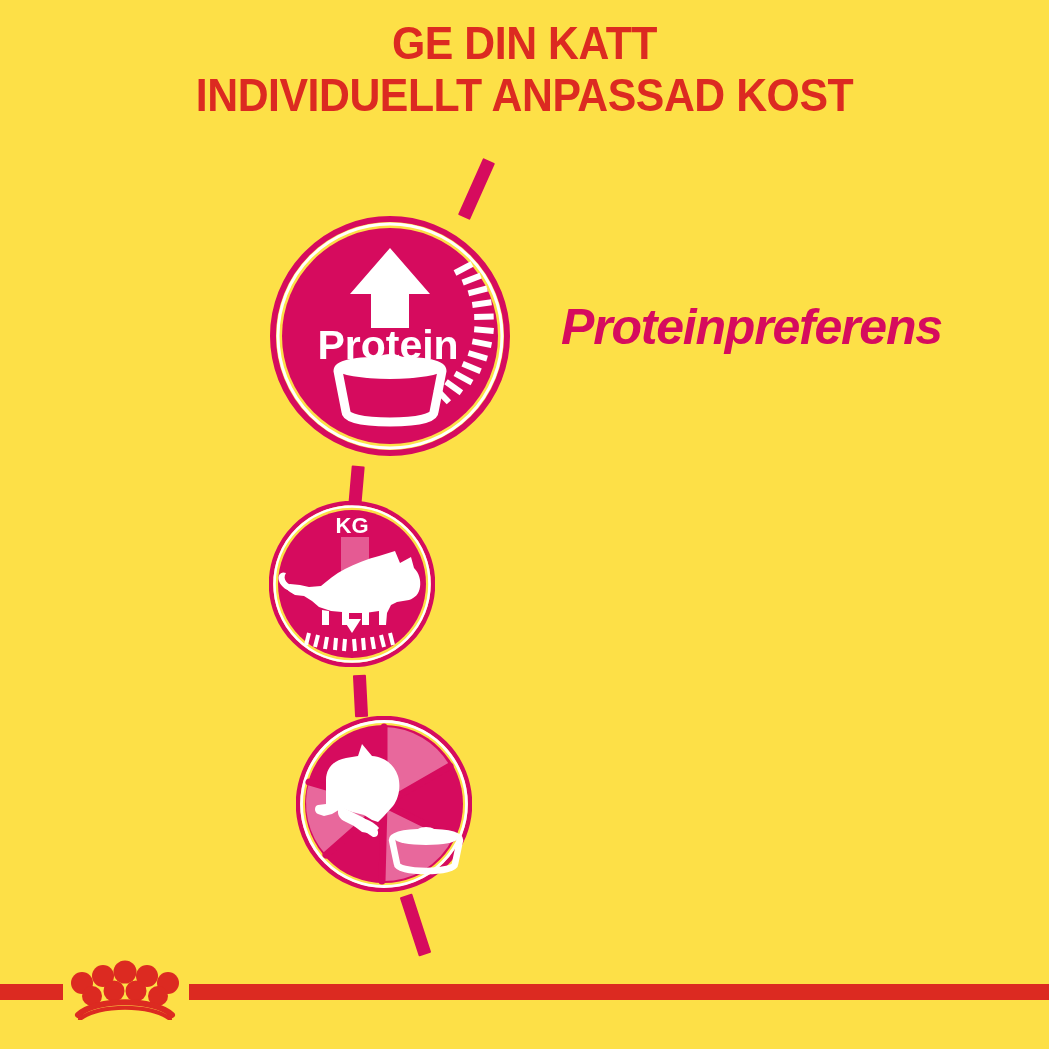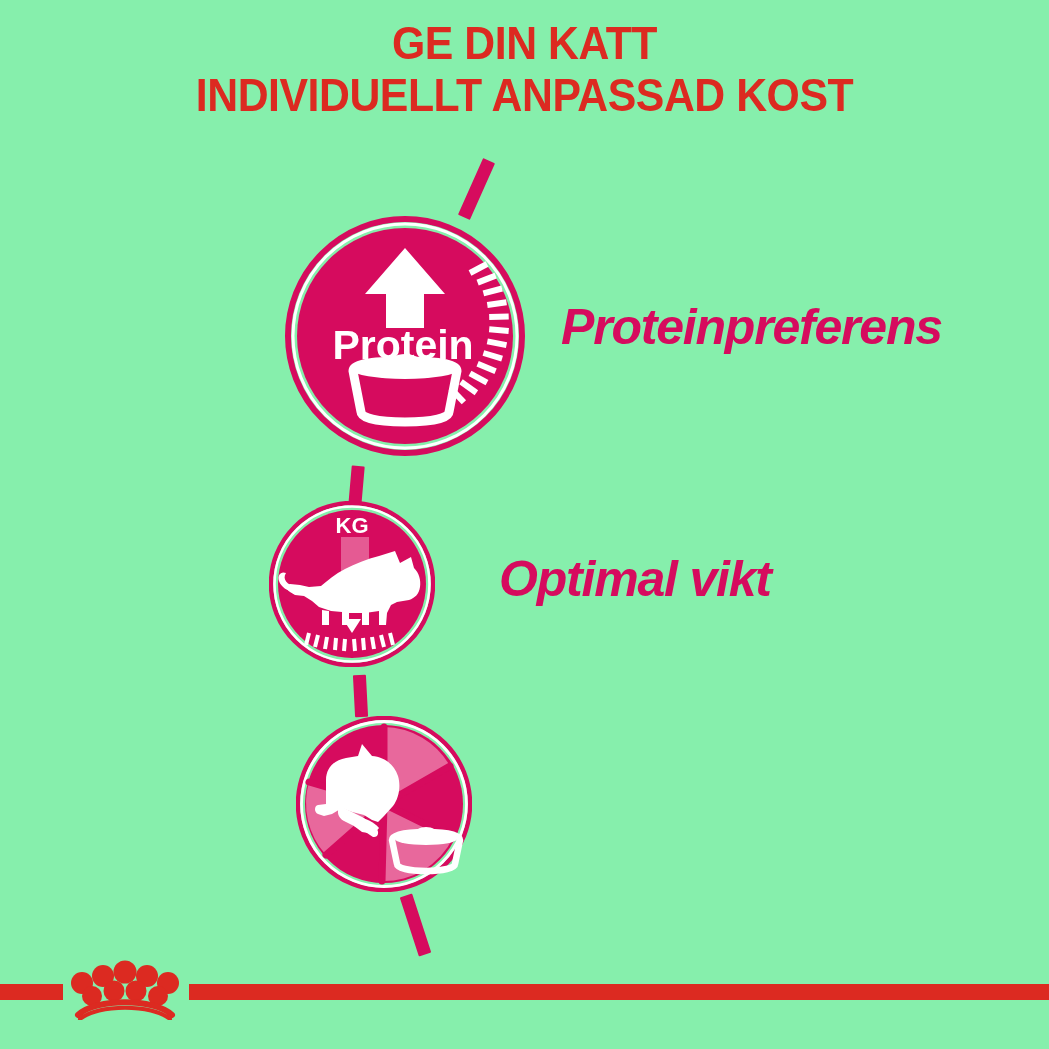--- a/index.html
+++ b/index.html
@@ -4,21 +4,21 @@
 <style>
   html, body {
     margin: 0;
     padding: 0;
     background: #ffffff;
   }
   #page {
     position: relative;
     width: 1049px;
     height: 1049px;
-    background: #86efac;
+    background: #fde047;
     overflow: hidden;
     font-family: "Liberation Sans", sans-serif;
   }
 
   
   #headline {
     position: absolute;
     left: 0;
     top: 18px;
     width: 1049px;
@@ -76,21 +76,21 @@
   </div>
 
   <div class="dash" style="left:470px; top:158px; width:13px; height:62px; transform:rotate(24deg); transform-origin:50% 50%;"></div>
 
   <div class="dash" style="left:350px; top:466px; width:13px; height:40px; transform:rotate(5deg); transform-origin:50% 50%;"></div>
 
   <div class="dash" style="left:354px; top:675px; width:13px; height:42px; transform:rotate(-3deg); transform-origin:50% 50%;"></div>
 
   <div class="dash" style="left:409px; top:894px; width:13px; height:62px; transform:rotate(-18deg); transform-origin:50% 50%;"></div>
 
-  <div class="badge" style="left:285px; top:216px; width:240px; height:240px;">
+  <div class="badge" style="left:270px; top:216px; width:240px; height:240px;">
     <svg width="240" height="240" viewBox="0 0 240 240" aria-hidden="true">
 
       <circle cx="120" cy="120" r="117" fill="none" stroke="#D60B5E" stroke-width="6"></circle>
 
       <circle cx="120" cy="120" r="108" fill="#D60B5E"></circle>
 
       <circle cx="120" cy="120" r="112" fill="none" stroke="#ffffff" stroke-width="3"></circle>
 
       <g stroke="#ffffff" stroke-width="6" stroke-linecap="butt">
         <line x1="185.0" y1="57.0" x2="202.0" y2="48.0"></line>
@@ -153,21 +153,20 @@
         <line x1="94" y1="137" x2="95" y2="149"></line>
         <line x1="103" y1="136" x2="105" y2="148"></line>
         <line x1="112" y1="134" x2="115" y2="146"></line>
         <line x1="121" y1="132" x2="124" y2="144"></line>
       </g>
 
       <path d="M74 118 L92 118 L83 132 Z" fill="#ffffff"></path>
     </svg>
   </div>
 
-  <div class="row-label" style="left:499px; top:552px; width:420px;">Optimal vikt</div>
 
   <div class="badge" style="left:296px; top:716px; width:176px; height:176px;">
     <svg width="176" height="176" viewBox="0 0 176 176" aria-hidden="true">
       <circle cx="88" cy="88" r="86" fill="none" stroke="#D60B5E" stroke-width="4.5"></circle>
       <circle cx="88" cy="88" r="79" fill="#D60B5E"></circle>
       <circle cx="88" cy="88" r="82.5" fill="none" stroke="#ffffff" stroke-width="2.8"></circle>
 
       <g fill="#E8689C">
         <path d="M88 88 L88 11 A77 77 0 0 1 154 50 Z"></path>
         <path d="M88 88 L157 122 A77 77 0 0 1 86 165 Z"></path>

